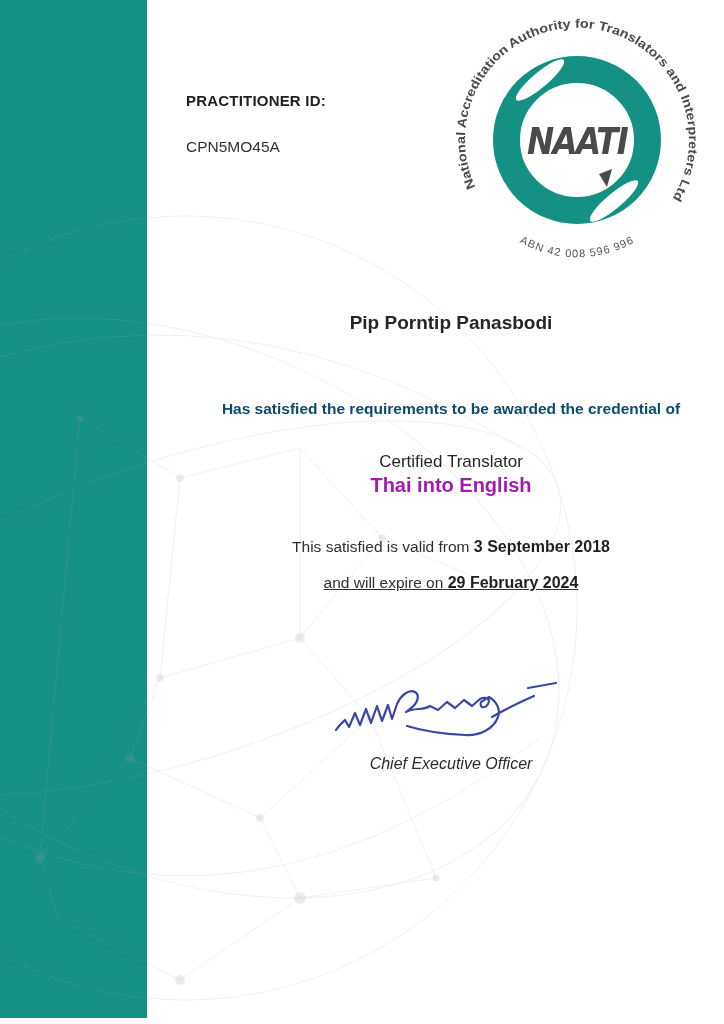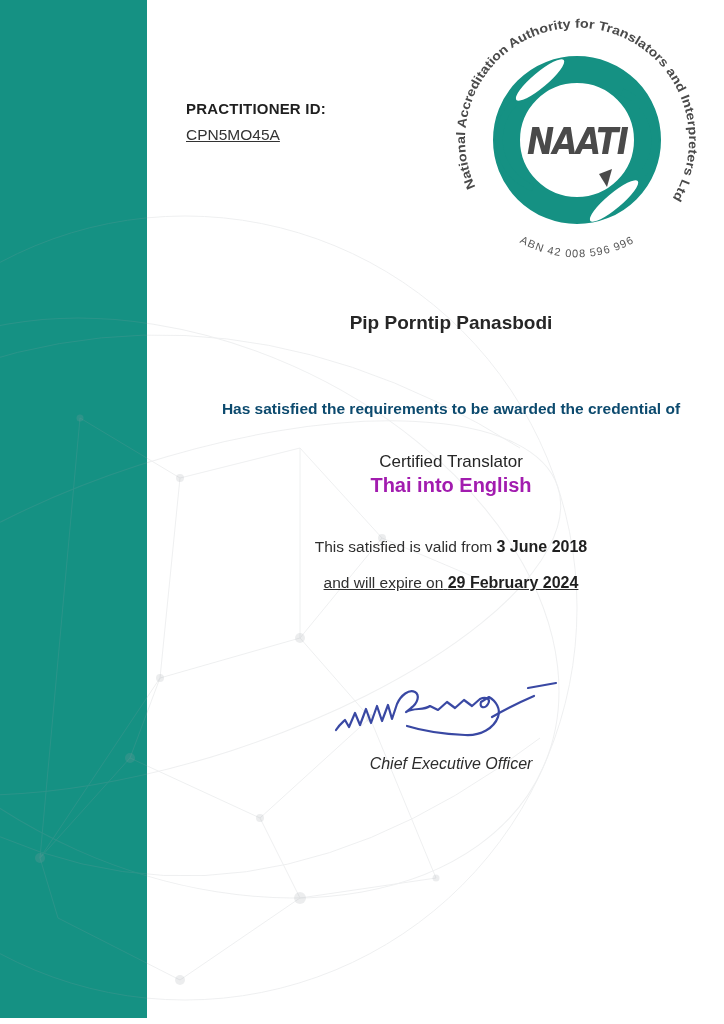--- a/index.html
+++ b/index.html
@@ -3,23 +3,23 @@
 <meta charset="utf-8">
 <style>
   html,body{margin:0;padding:0;background:#e8e8e8;}
   .page{
     position:relative;width:724px;height:1024px;background:#ffffff;
     overflow:hidden;font-family:"Liberation Sans",sans-serif;color:#2b2b2b;
     margin:0 auto;
   }
   .teal-bar{position:absolute;left:0;top:0;width:147px;height:1018px;background:#159183;}
   .watermark{position:absolute;left:0;top:118px;width:600px;height:906px;pointer-events:none;}
-  .practitioner{position:absolute;left:186px;top:100px;}
+  .practitioner{position:absolute;left:186px;top:92px;}
   .pract-label{font-size:15px;font-weight:700;color:#1f1f1f;letter-spacing:.2px;}
-  .pract-value{margin-top:9px;font-size:15.5px;color:#333;text-decoration:underline;}
+  .pract-value{margin-top:29px;font-size:15.5px;color:#333;}
   .logo{position:absolute;left:437px;top:6px;width:278px;height:256px;}
   .content{position:absolute;left:147px;top:0;width:560px;height:1024px;text-align:center;padding-left:48px;}
   .cblock{position:absolute;left:0;width:100%;}
   .name{top:312px;font-size:19px;font-weight:700;color:#262626;}
   .statement{top:400px;font-size:15.5px;color:#0c4a6e;font-weight:bold;}
   .credential{top:452px;font-size:17px;font-weight:400;color:#262626;}
   .language{top:474px;font-size:20px;font-weight:700;color:#a21caf;}
   .valid{top:538px;font-size:15.5px;color:#2f2f2f;}
   .expire{top:574px;font-size:15.5px;color:#2f2f2f;text-decoration:underline;}
   .b{font-weight:700;font-size:16px;color:#1f1f1f;}
@@ -100,21 +100,21 @@
     <div class="cblock name">Pip Porntip Panasbodi</div>
 
     <div class="cblock statement">Has satisfied the requirements to be awarded the credential of</div>
 
     <div class="cblock credential">Certified Translator</div>
 
     <div class="cblock language">Thai into English</div>
 
     <div class="cblock valid">
       <span>This satisfied is valid from</span>
-      <span class="b">3 June 2018</span>
+      <span class="b">3 September 2018</span>
     </div>
 
     <div class="cblock expire">
       <span>and will expire on</span>
       <span class="b">29 February 2024</span>
     </div>
 
     <svg class="signature" viewBox="0 0 235 75" aria-hidden="true">
       <g fill="none" stroke="#2f3f9f" stroke-width="2.2" stroke-linecap="round" stroke-linejoin="round" opacity="0.95">
         <path d="M6,54 C10,48 13,46 15,44 L19,51 L25,37 L30,49 L36,33 L41,47 L47,30 L52,45 L58,29 L62,43 L67,28

